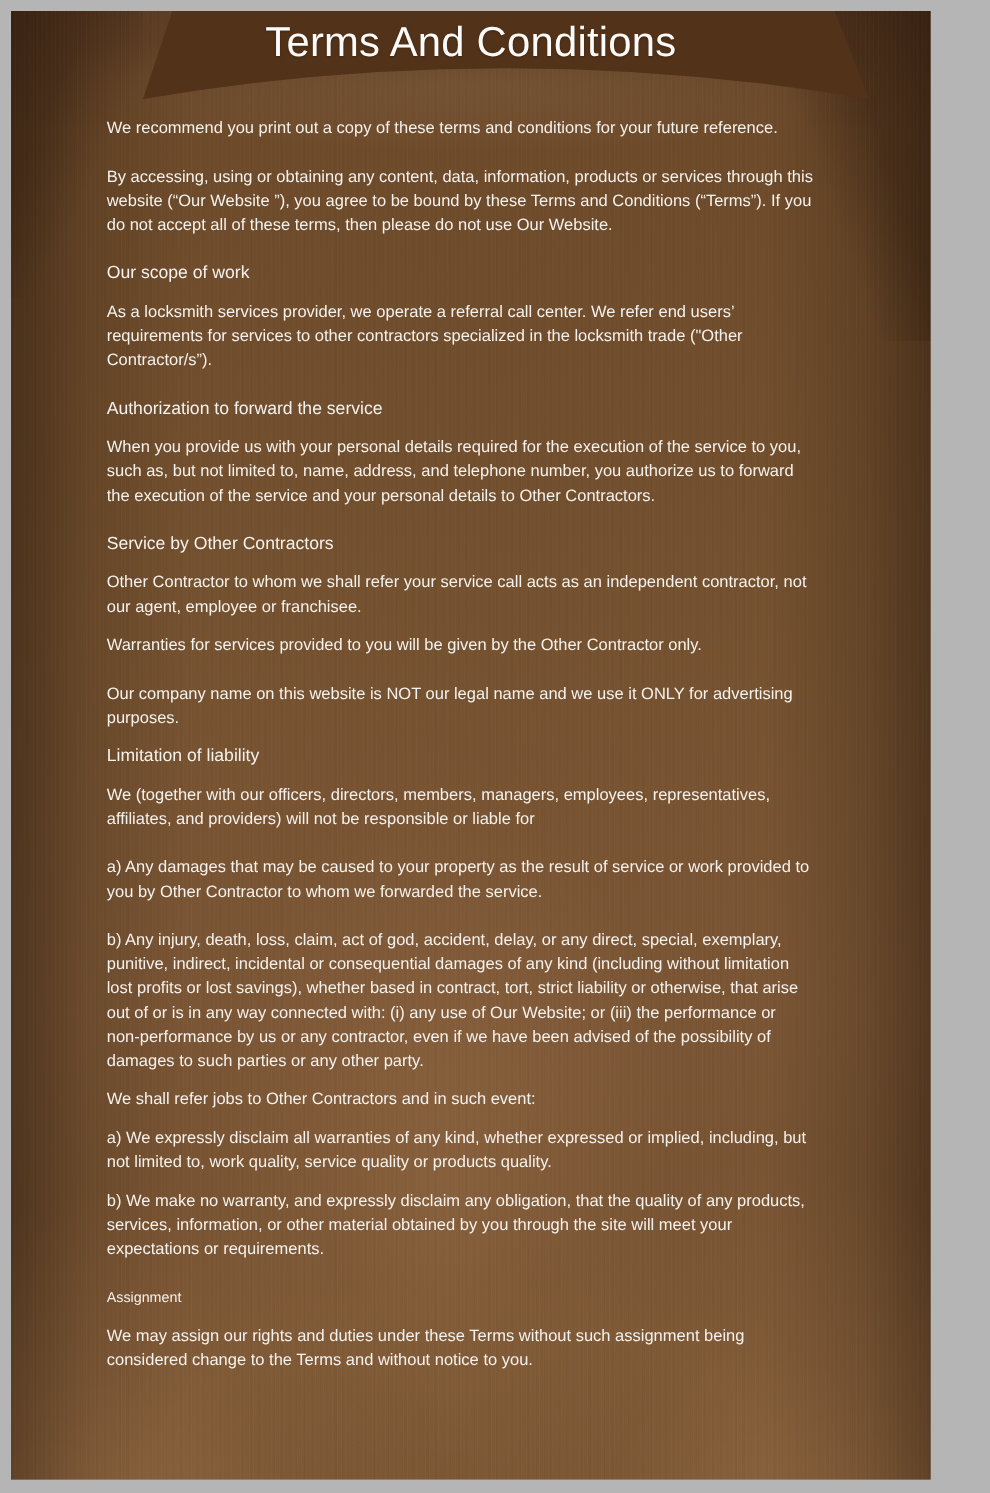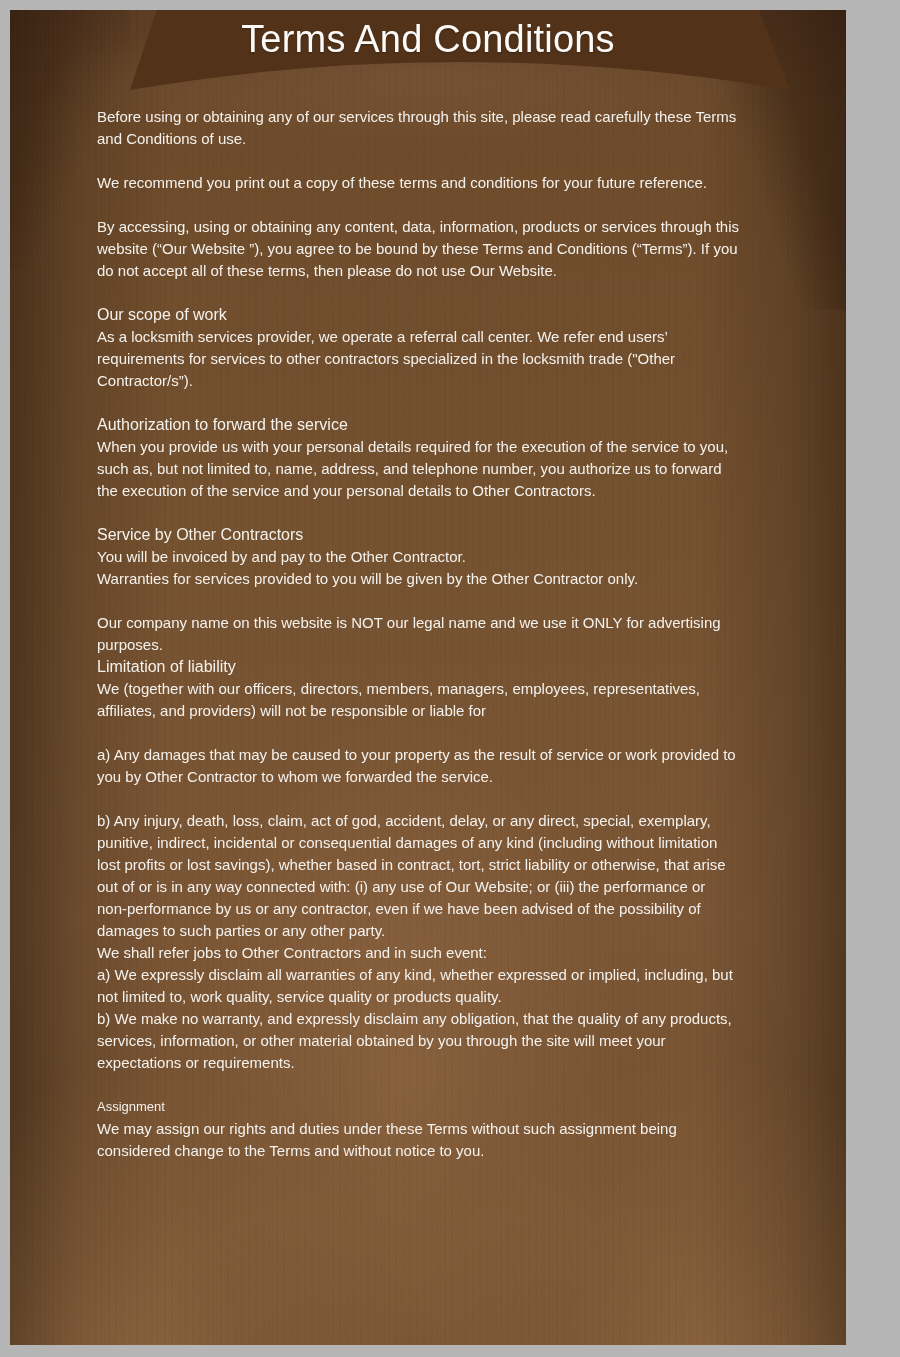--- a/index.html
+++ b/index.html
@@ -92,21 +92,21 @@
     width: 765px;
     color: var(--text, #f5f2ee);
     font-size: 15px;
     line-height: 22px;
   }
   .block {
     margin: 22px 0 0 0;
     white-space: pre-line;
   }
   .content .block:first-child { margin-top: 0; }
-  .block.tight { margin-top: 0; }
+  .block.tight { margin-top: 13px; }
   .block.heading {
     font-weight: normal;
     font-size: 16px;
   }
   .block.heading-regular {
     font-weight: 400;
     font-size: 13px;
   }
   h2.block { padding: 0; }
 </style>
@@ -117,36 +117,35 @@
   <div class="page">
     <div class="decor-bottom"></div>
     <div class="corner-shade-left"></div>
     <div class="corner-shade-right"></div>
     <div class="texture"></div>
     <svg class="ribbon" width="900" height="92" viewBox="0 0 900 92" aria-hidden="true">
       <path d="M160,0 L755,0 L790,90 Q458,34 130,90 Z"></path>
     </svg>
     <div class="title">Terms And Conditions</div>
     <div class="content">
-        <p class="block p">Before using or obtaining any of our services through this site, please read carefully these Terms
-and Conditions of use.</p>
         <p class="block p">We recommend you print out a copy of these terms and conditions for your future reference.</p>
         <p class="block p">By accessing, using or obtaining any content, data, information, products or services through this
 website (“Our Website ”), you agree to be bound by these Terms and Conditions (“Terms”). If you
 do not accept all of these terms, then please do not use Our Website.</p>
         <h2 class="block heading">Our scope of work</h2>
         <p class="block p tight">As a locksmith services provider, we operate a referral call center. We refer end users’
 requirements for services to other contractors specialized in the locksmith trade ("Other
 Contractor/s”).</p>
         <h2 class="block heading">Authorization to forward the service</h2>
         <p class="block p tight">When you provide us with your personal details required for the execution of the service to you,
 such as, but not limited to, name, address, and telephone number, you authorize us to forward
 the execution of the service and your personal details to Other Contractors.</p>
         <h2 class="block heading">Service by Other Contractors</h2>
-        <p class="block p tight">You will be invoiced by and pay to the Other Contractor.</p>
+        <p class="block p tight">Other Contractor to whom we shall refer your service call acts as an independent contractor, not
+our agent, employee or franchisee.</p>
         <p class="block p tight">Warranties for services provided to you will be given by the Other Contractor only.</p>
         <p class="block p">Our company name on this website is NOT our legal name and we use it ONLY for advertising
 purposes.</p>
         <h2 class="block heading tight">Limitation of liability</h2>
         <p class="block p tight">We (together with our officers, directors, members, managers, employees, representatives,
 affiliates, and providers) will not be responsible or liable for</p>
         <p class="block p">a) Any damages that may be caused to your property as the result of service or work provided to
 you by Other Contractor to whom we forwarded the service.</p>
         <p class="block p">b) Any injury, death, loss, claim, act of god, accident, delay, or any direct, special, exemplary,
 punitive, indirect, incidental or consequential damages of any kind (including without limitation

